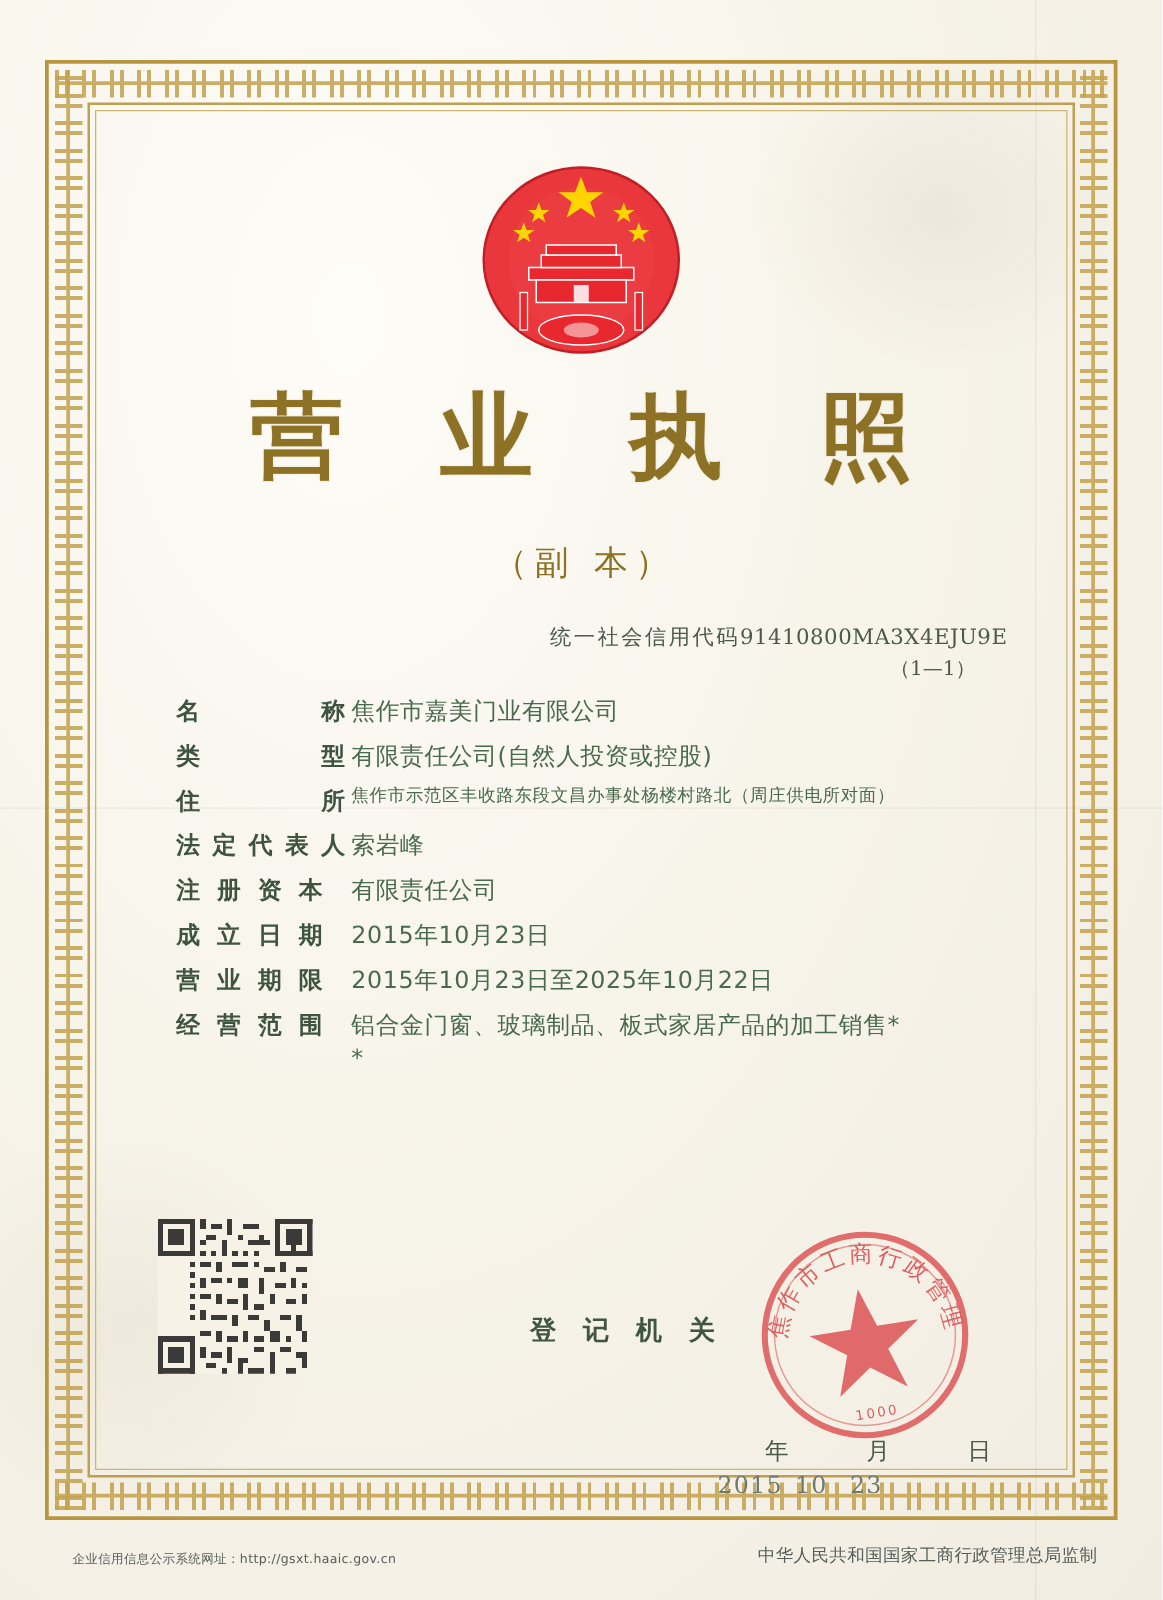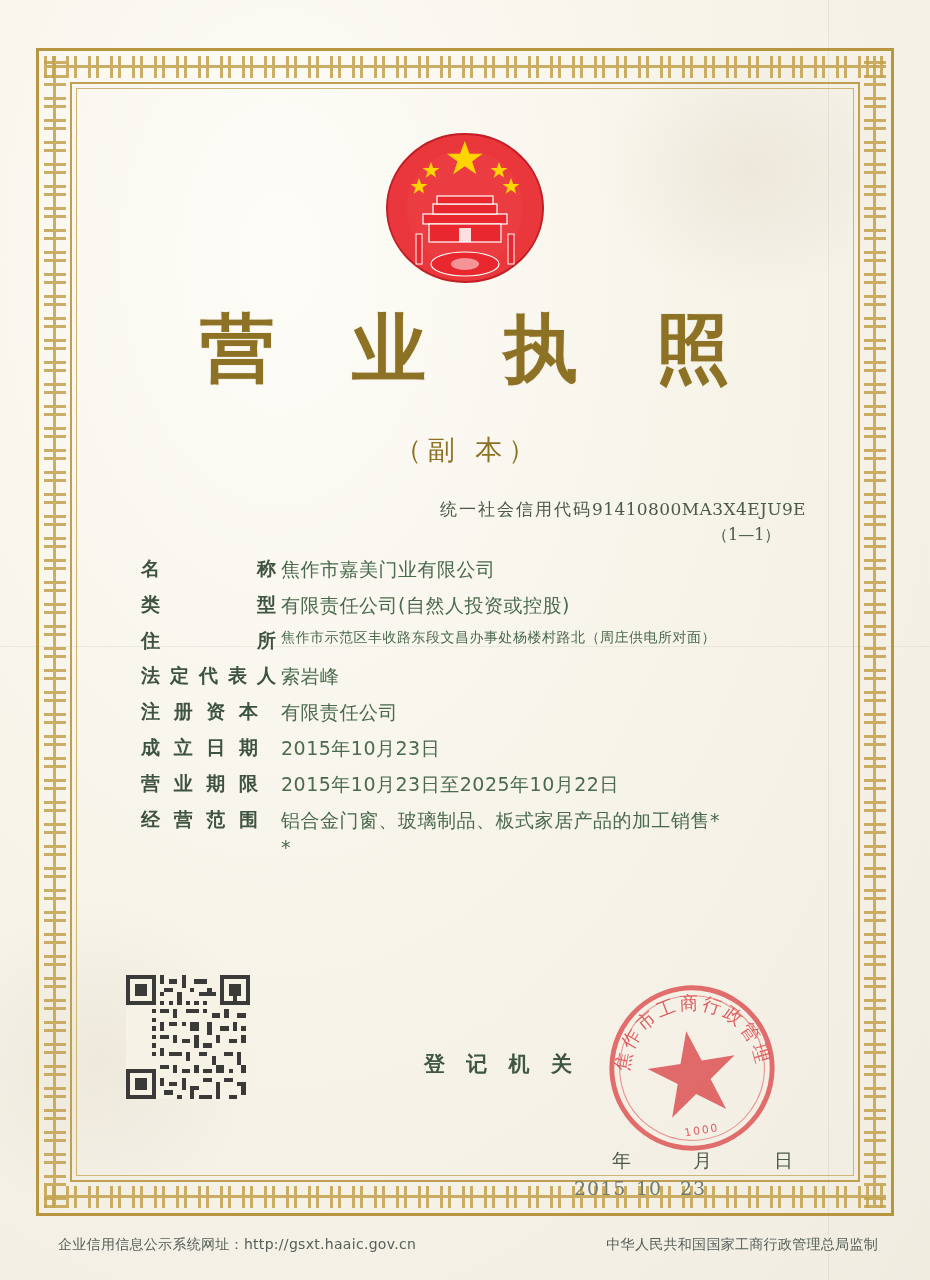--- a/index.html
+++ b/index.html
@@ -237,21 +237,21 @@
     height: 176px;
     opacity: .78;
     transform: rotate(-9deg);
   }
 
   
   #footer-left {
     position: absolute;
     left: 58px;
     bottom: 26px;
-    font-size: 14px;
+    font-size: 10px;
     color: #55605a;
     letter-spacing: .3px;
   }
   #footer-right {
     position: absolute;
     right: 52px;
     bottom: 26px;
     font-size: 14px;
     color: #55605a;
     letter-spacing: .3px;

